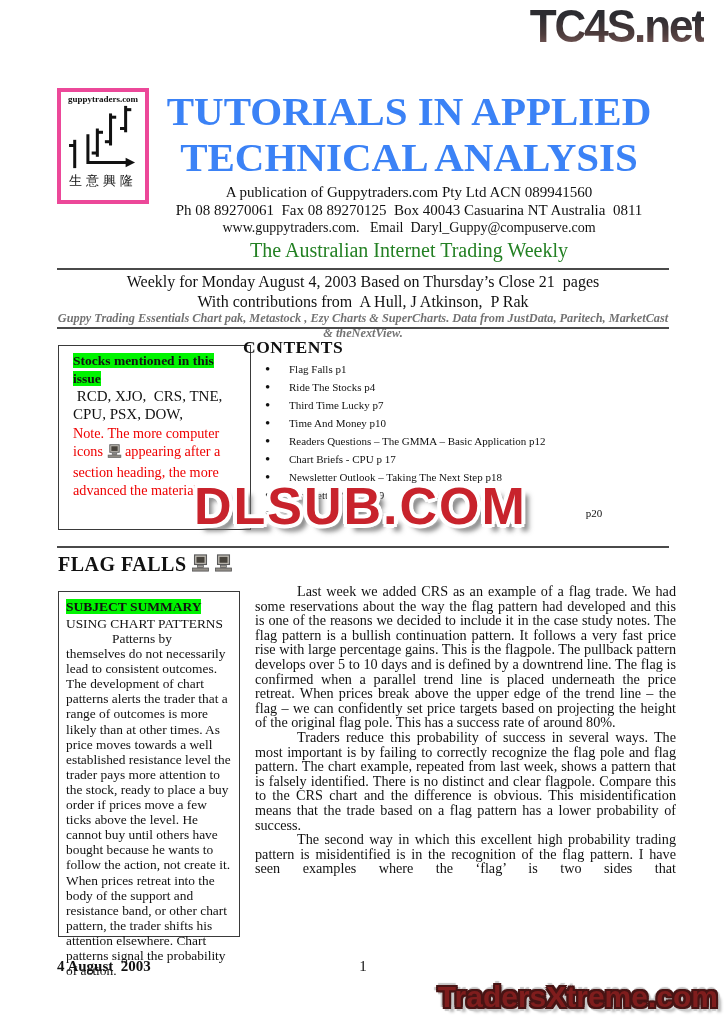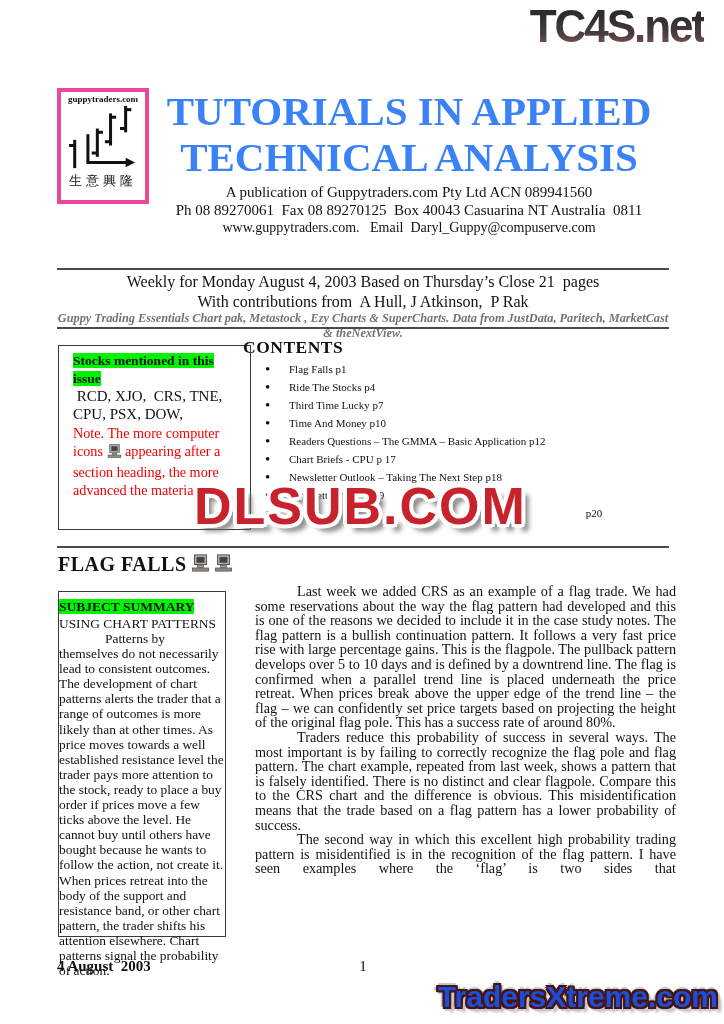--- a/index.html
+++ b/index.html
@@ -15,21 +15,21 @@
     -webkit-background-clip:text;background-clip:text;color:transparent;
     transform:scale(1.05,1.1);transform-origin:top right;}
   .wm-dlsub{position:absolute;left:194px;top:476px;z-index:30;
     font-family:Liberation Sans, sans-serif;font-weight:bold;font-size:52px;letter-spacing:2px;
     color:#c8232c;
     text-shadow:-3px -3px 0 #fff,3px -3px 0 #fff,-3px 3px 0 #fff,3px 3px 0 #fff,
       -4px 0 0 #fff,4px 0 0 #fff,0 -4px 0 #fff,0 4px 0 #fff,
       7px 7px 5px rgba(110,110,110,.85);text-align:right;}
   .wm-tx{position:absolute;right:6px;top:980px;z-index:30;
     font-family:"Liberation Sans",sans-serif;font-weight:bold;font-size:30px;
-    color:#1d4ed8;
+    color:#7f1d1d;
     text-shadow:-2px -2px 0 #471414,2px -2px 0 #471414,-2px 2px 0 #471414,2px 2px 0 #471414,
       -2px 0 0 #471414,2px 0 0 #471414,0 -2px 0 #471414,0 2px 0 #471414,
       -4px 0 1px #c6c6c6,4px 0 1px #c6c6c6,0 -4px 1px #c6c6c6,0 4px 1px #c6c6c6,
       5px 5px 3px #b5b5b5;}
 
   
   .header{position:absolute;top:88px;left:0;width:612px;}
   .header-row{display:flex;align-items:flex-start;}
   .logo-box{width:82px;height:104px;border:4px solid #ec4899;padding:2px 1px;
     text-align:center;flex:0 0 auto;background:#fff;}
@@ -66,21 +66,21 @@
   .c-list li::before{content:"•";position:absolute;left:22px;font-size:15px;}
   .frag1{display:inline-block;margin-left:62px;}
   .frag2{display:inline-block;margin-left:228px;}
 
   
   .flag-h{position:absolute;top:552px;left:1px;font-size:20px;font-weight:bold;
     letter-spacing:.5px;line-height:24px;}
   .flag-h .pc-icon{vertical-align:-2px;margin-left:4px;}
 
   .subject-box{position:absolute;top:591px;left:1px;width:166px;height:334px;
-    border:1.5px solid #3a3a3a;padding:5px 0;background:#fff;}
+    border:1.5px solid #3a3a3a;padding:5px 7px;background:#fff;}
   .subj-sub{font-size:13.4px;line-height:15px;margin-top:1px;}
   .subj-body{font-size:13.4px;line-height:15.1px;text-indent:46px;margin:0;}
 
   .main-col{position:absolute;top:584px;left:198px;width:421px;}
   .main-col p{font-size:14.2px;line-height:14.6px;text-align:justify;
     text-indent:42px;margin:0;}
   .p-last{text-align-last:justify;}
 
   
   .footer-row{position:absolute;top:958px;left:0;width:612px;}
@@ -120,20 +120,21 @@
             <path d="M64 57 L74 62 L64 67 Z" fill="#111"></path>
           </svg>
           <div class="logo-cn">生意興隆</div>
         </div>
         <div class="titles">
           <div class="main-title">TUTORIALS IN APPLIED</div>
           <div class="main-title">TECHNICAL ANALYSIS</div>
           <div class="pub-line">A publication of Guppytraders.com Pty Ltd ACN 089941560</div>
           <div class="contact-line pre">Ph 08 89270061  Fax 08 89270125  Box 40043 Casuarina NT Australia  0811</div>
           <div class="web-line pre">www.guppytraders.com.   Email  Daryl_Guppy@compuserve.com</div>
+          <div class="tagline">The Australian Internet Trading Weekly</div>
         </div>
       </div>
     </div>
 
     <div class="rule rule1"></div>
 
     <div class="issue-info">
       <div class="issue-l1 pre">Weekly for Monday August 4, 2003 Based on Thursday’s Close 21  pages</div>
       <div class="issue-l2 pre">With contributions from  A Hull, J Atkinson,  P Rak</div>
       <div class="issue-l3">Guppy Trading Essentials Chart pak, Metastock , Ezy Charts &amp; SuperCharts. Data from JustData, Paritech, MarketCast &amp; theNextView.</div>

